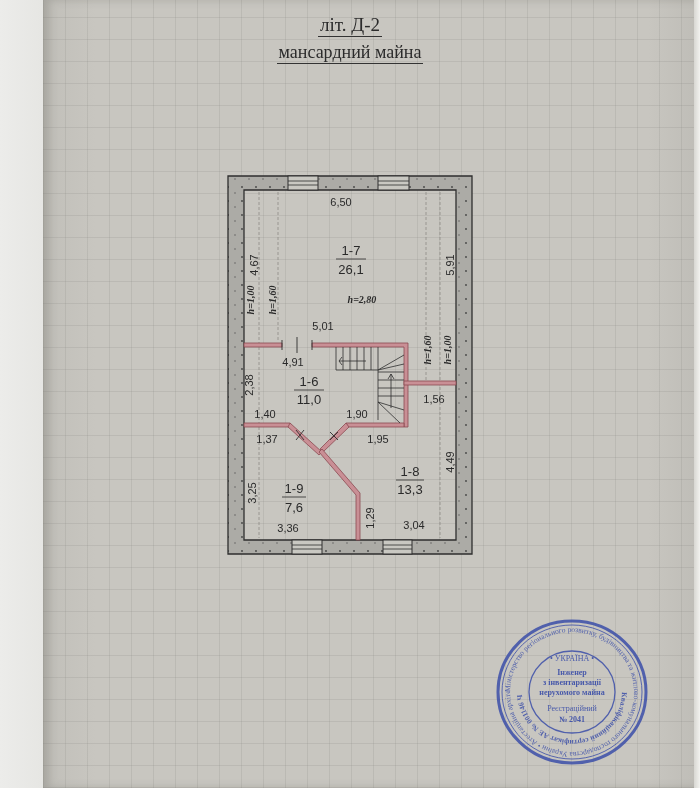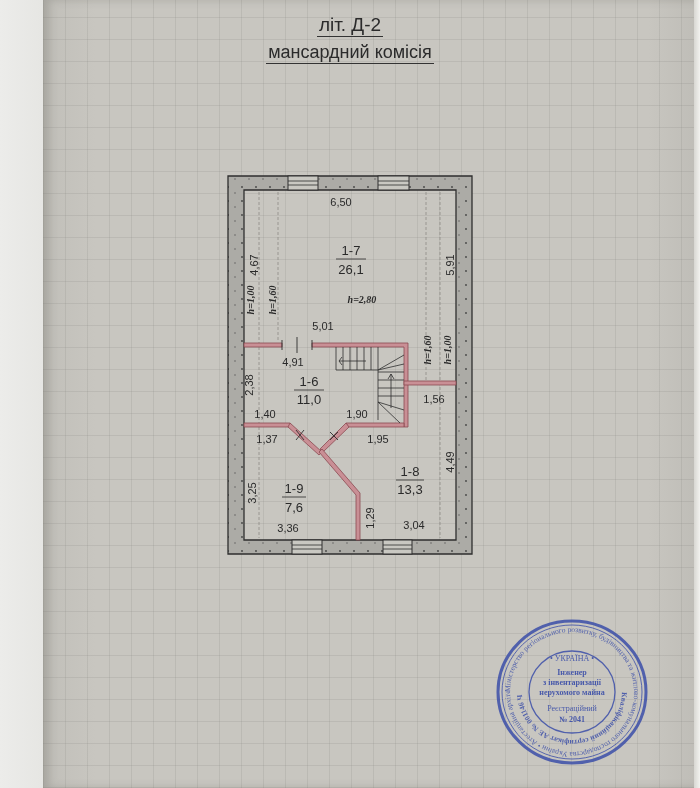--- a/index.html
+++ b/index.html
@@ -20,42 +20,42 @@
         repeating-linear-gradient(0deg, rgba(140,140,135,0.22) 0px, rgba(140,140,135,0.22) 1px, transparent 1px, transparent 22px),
         repeating-linear-gradient(90deg, rgba(140,140,135,0.22) 0px, rgba(140,140,135,0.22) 1px, transparent 1px, transparent 22px);
       box-shadow: inset 6px 0 8px rgba(90,90,85,0.25);
     }
     .page-edge {
       position: absolute; right: 0; top: 0; width: 6px; height: 788px;
       background: linear-gradient(90deg, #d8d7d2, #f2f2ef);
     }
     .title {
       position: absolute; left: 0; width: 700px; text-align: center;
-      font-family: Liberation Sans, sans-serif; color: #2b2b2b;
+      font-family: Liberation Serif, serif; color: #2b2b2b;
     }
     .title span { border-bottom: 1.2px solid #333; padding: 0 2px 1px; }
     .title-1 { top: 14px; font-size: 19px; }
     .title-2 { top: 42px; font-size: 18px; }
     .plan { position: absolute; left: 0; top: 0; }
     .lbl { font-family: "Liberation Sans", sans-serif; font-size: 11px; fill: #2a2a2a; }
     .room-num { font-family: "Liberation Sans", sans-serif; font-size: 13px; fill: #2a2a2a; }
     .hlbl { font-family: "Liberation Serif", serif; font-style: italic; font-weight: bold; font-size: 10px; fill: #2a2a2a; }
     .stamp { position: absolute; left: 492px; top: 615px; }
     .stamp text { font-family: "Liberation Serif", serif; fill: #3b4ea8; }
   </style>
 </head>
 <body>
 
 <div class="left-page"></div>
 <div class="page">
   <div class="page-edge"></div>
 </div>
 
 <div class="title title-1"><span>літ. Д-2</span></div>
-<div class="title title-2"><span>мансардний комісія</span></div>
+<div class="title title-2"><span>мансардний майна</span></div>
 
 <svg class="plan" width="700" height="788" viewBox="0 0 700 788">
   <defs>
     <pattern id="wallpat" width="14" height="14" patternUnits="userSpaceOnUse">
       <rect width="14" height="14" fill="#acaba6"></rect>
       <circle cx="4" cy="5" r="0.9" fill="#444"></circle>
       <circle cx="11" cy="11" r="0.7" fill="#555"></circle>
     </pattern>
   </defs>
 

